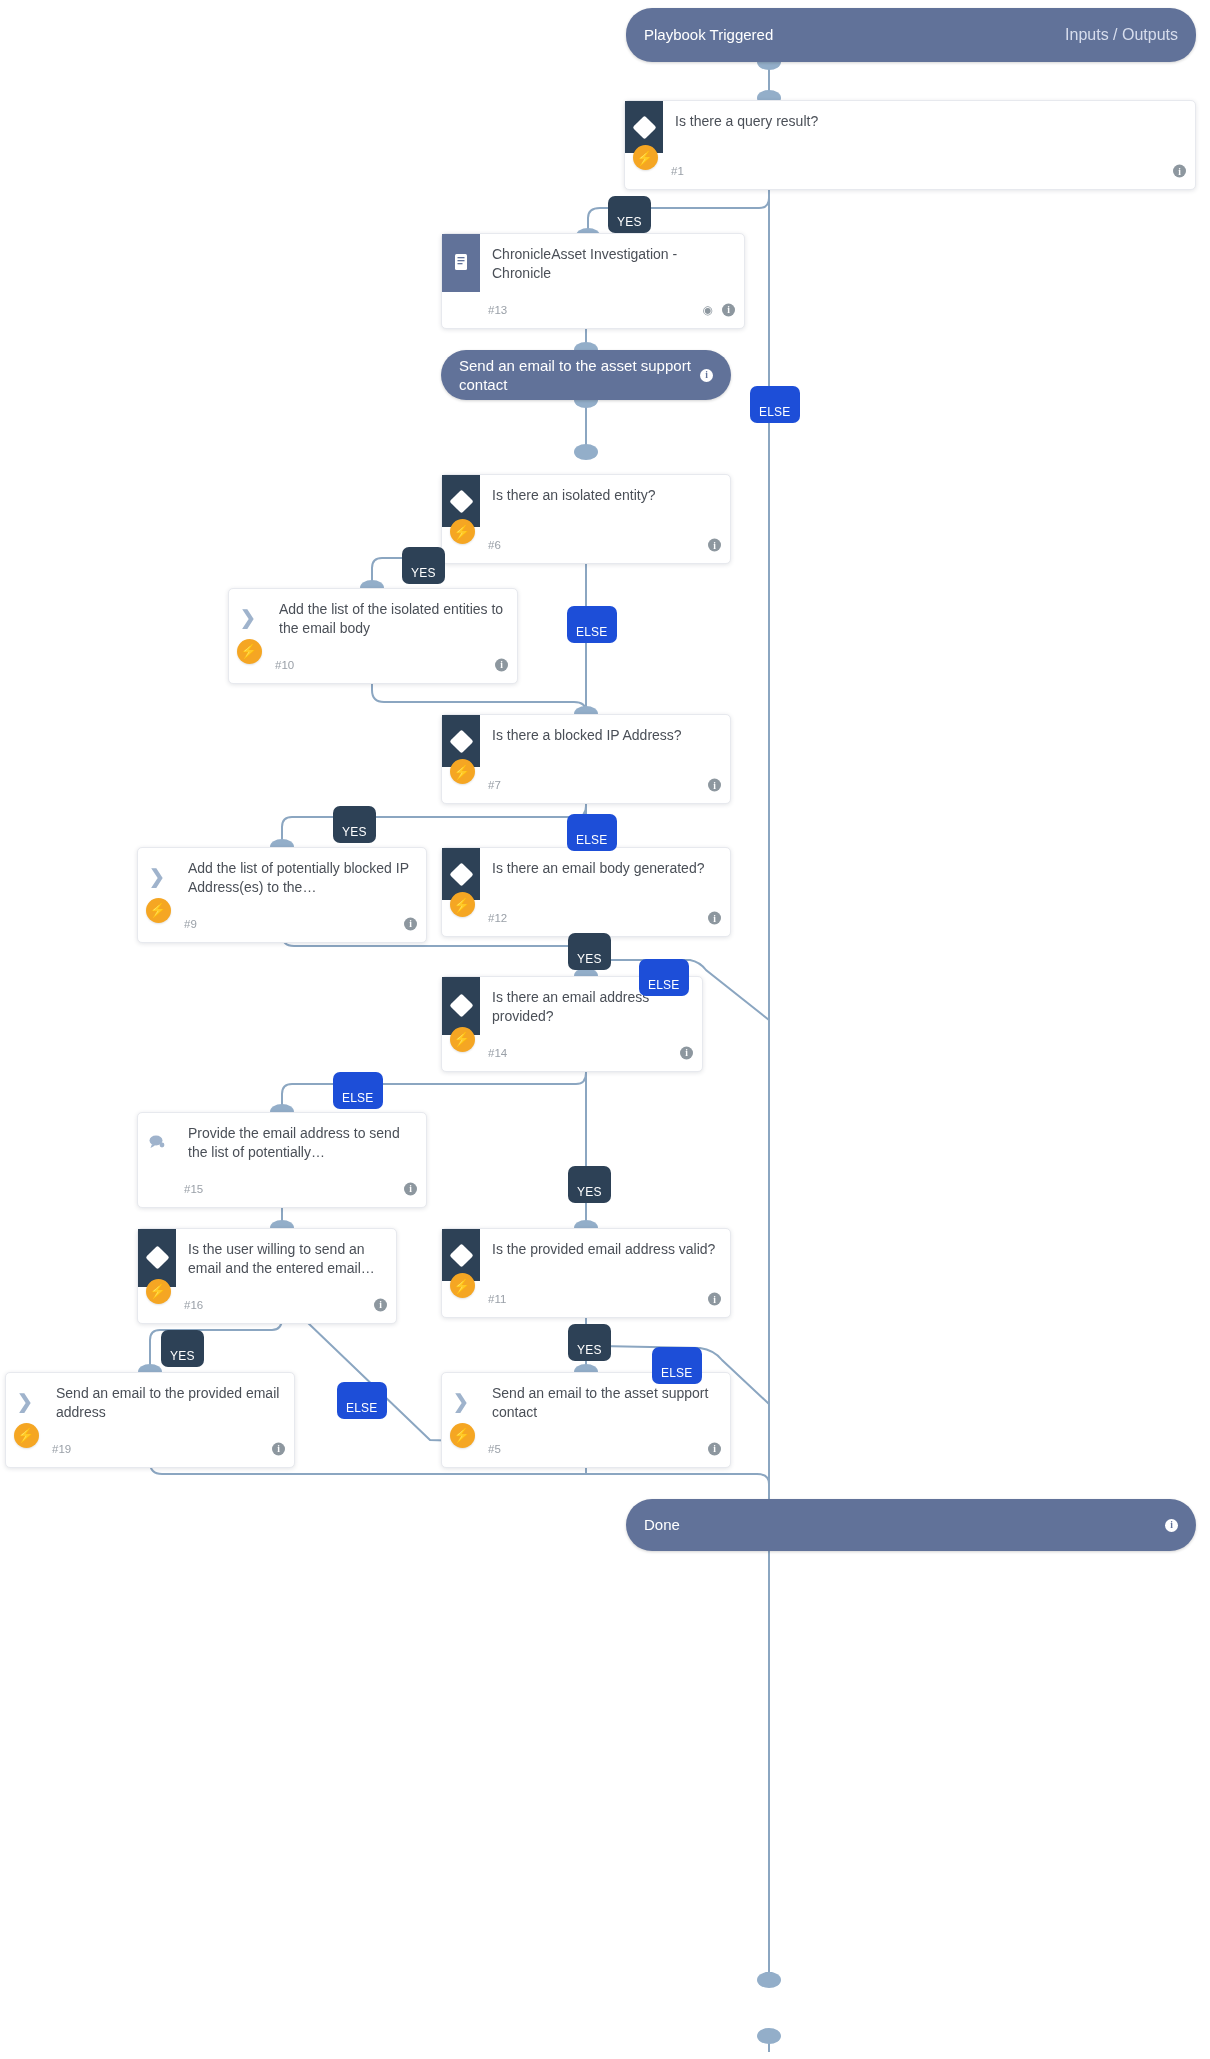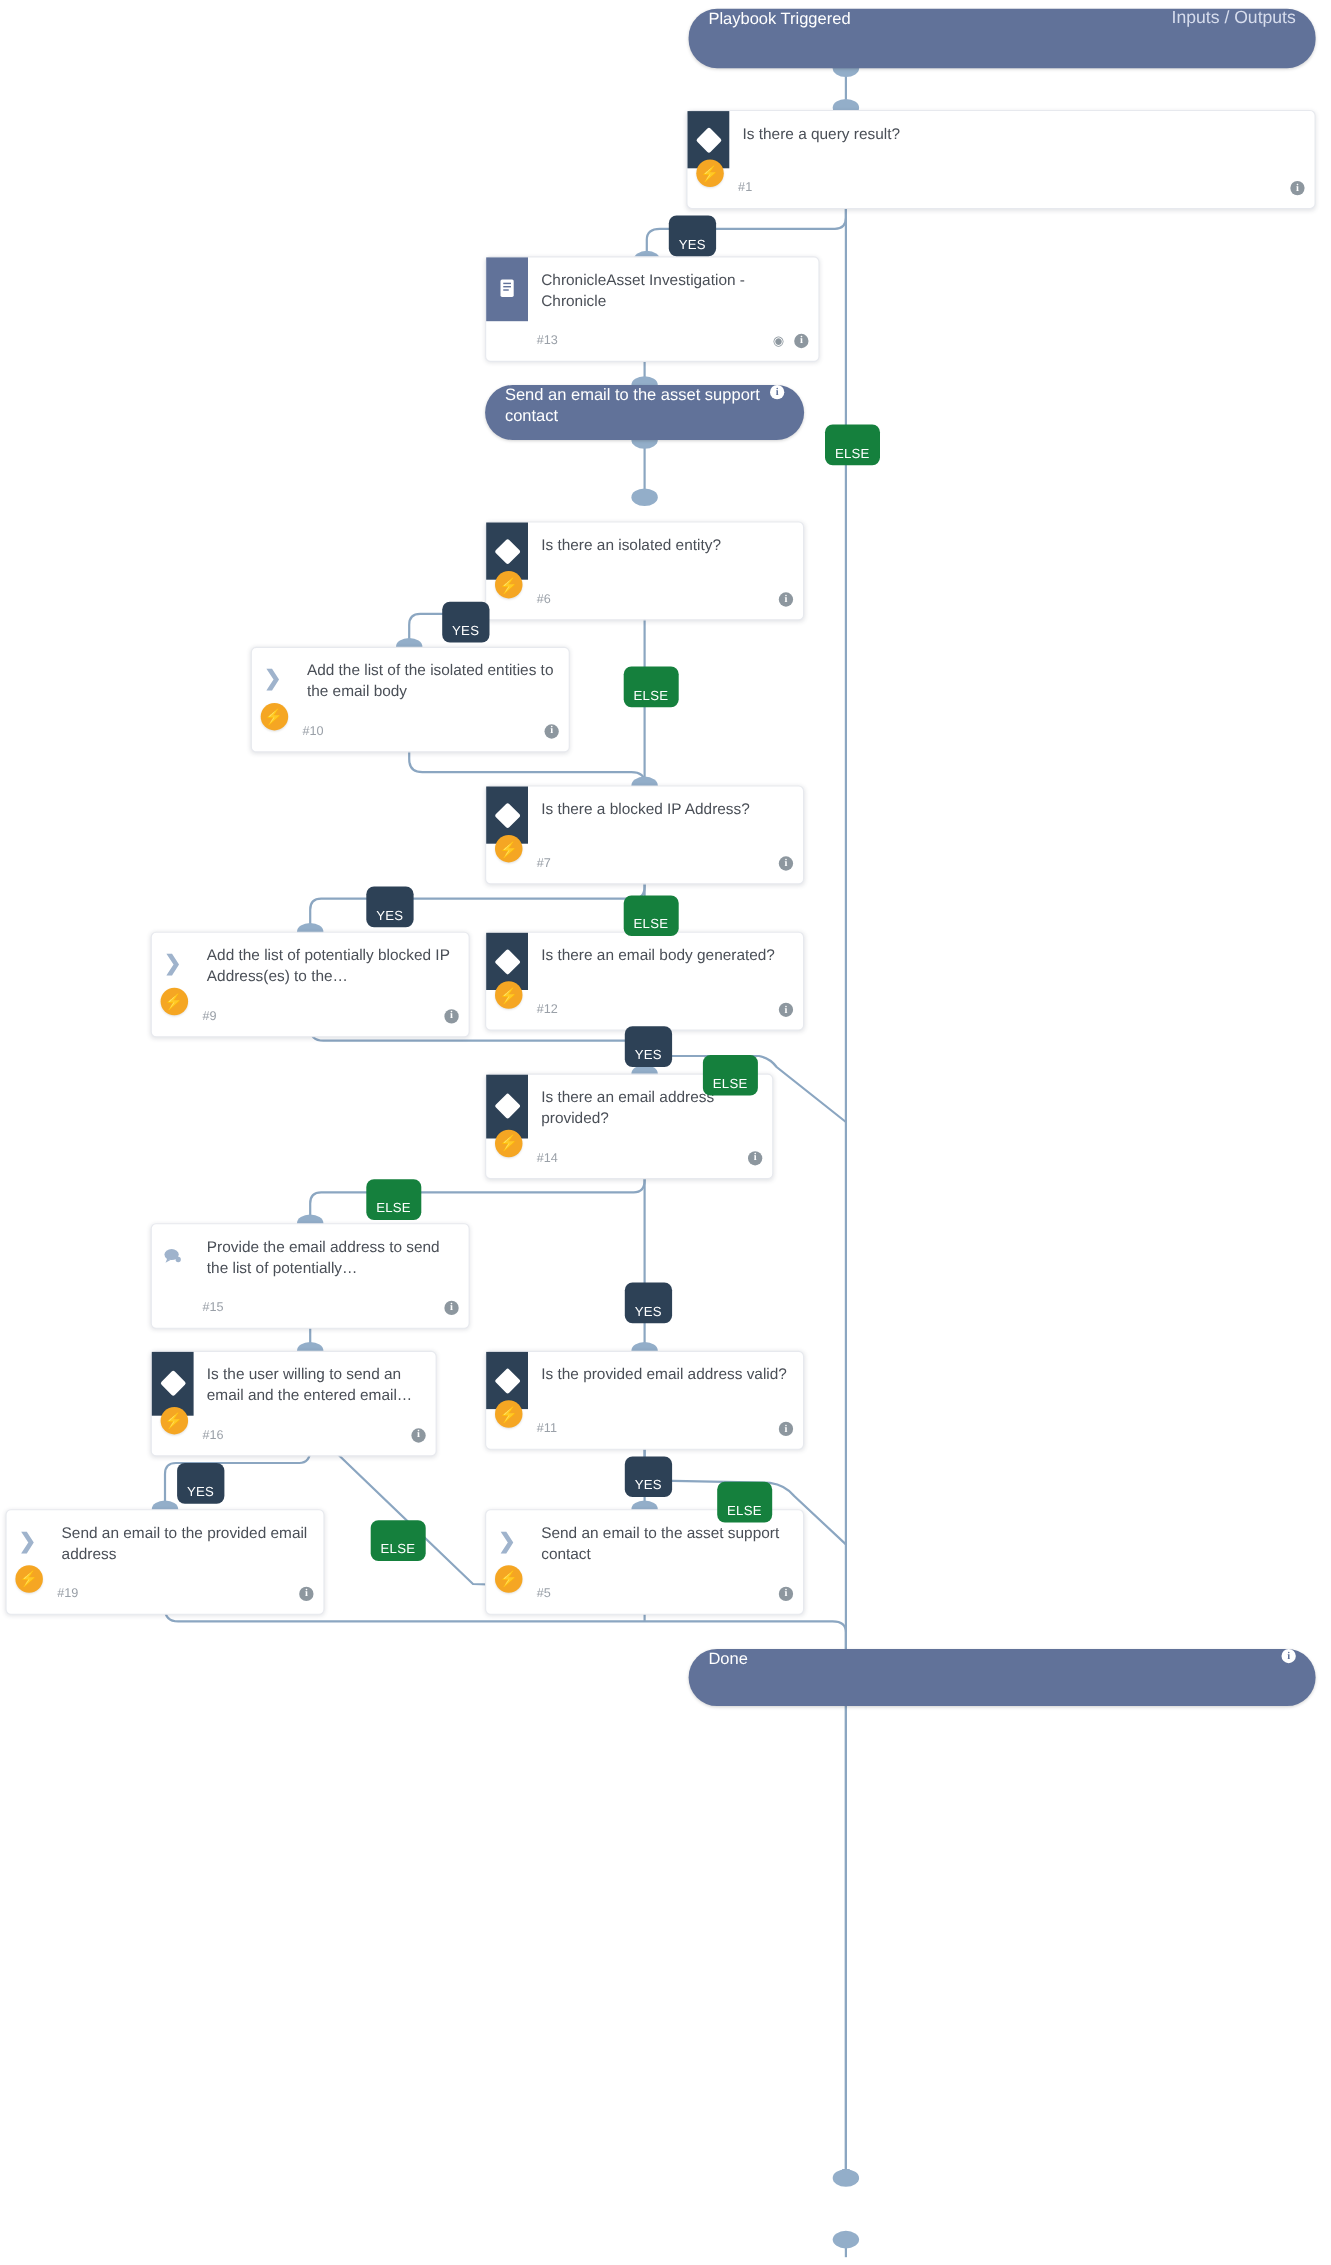--- a/index.html
+++ b/index.html
@@ -16,21 +16,21 @@
     overflow: hidden;
   }
   #edges { position: absolute; inset: 0; width: 1210px; height: 2059px; pointer-events: none; }
 
   
   .pill {
     position: absolute;
     background: #617299;
     border-radius: 26px;
     display: flex;
-    align-items: flex-start;
+    align-items: center;
     color: #ffffff;
     box-shadow: 0 1px 3px rgba(0,0,0,0.18);
     padding: 0 18px;
   }
   .pill .pill-title {
     font-size: 15px;
     line-height: 1.28;
     flex: 1;
     color: #ffffff;
   }
@@ -136,21 +136,21 @@
   .badge {
     position: absolute;
     border-radius: 7px;
     font-size: 12px;
     color: #ffffff;
     padding: 20px 9px 5px 9px;
     line-height: 1;
     letter-spacing: 0.2px;
   }
   .badge.yes { background: #2d4156; }
-  .badge.els { background: #15803d; }
+  .badge.els { background: #1d4ed8; }
 </style>
 </head>
 <body>
 
 <div id="canvas">
 
   <svg id="edges" viewBox="0 0 1210 2059" xmlns="http://www.w3.org/2000/svg">
     <defs>
       <marker id="arw" markerWidth="9" markerHeight="9" refX="4.5" refY="4" orient="auto" markerUnits="userSpaceOnUse">
         <path d="M0.5,0.5 L8,4 L0.5,7.5 z" fill="#8ba6c1"></path>

